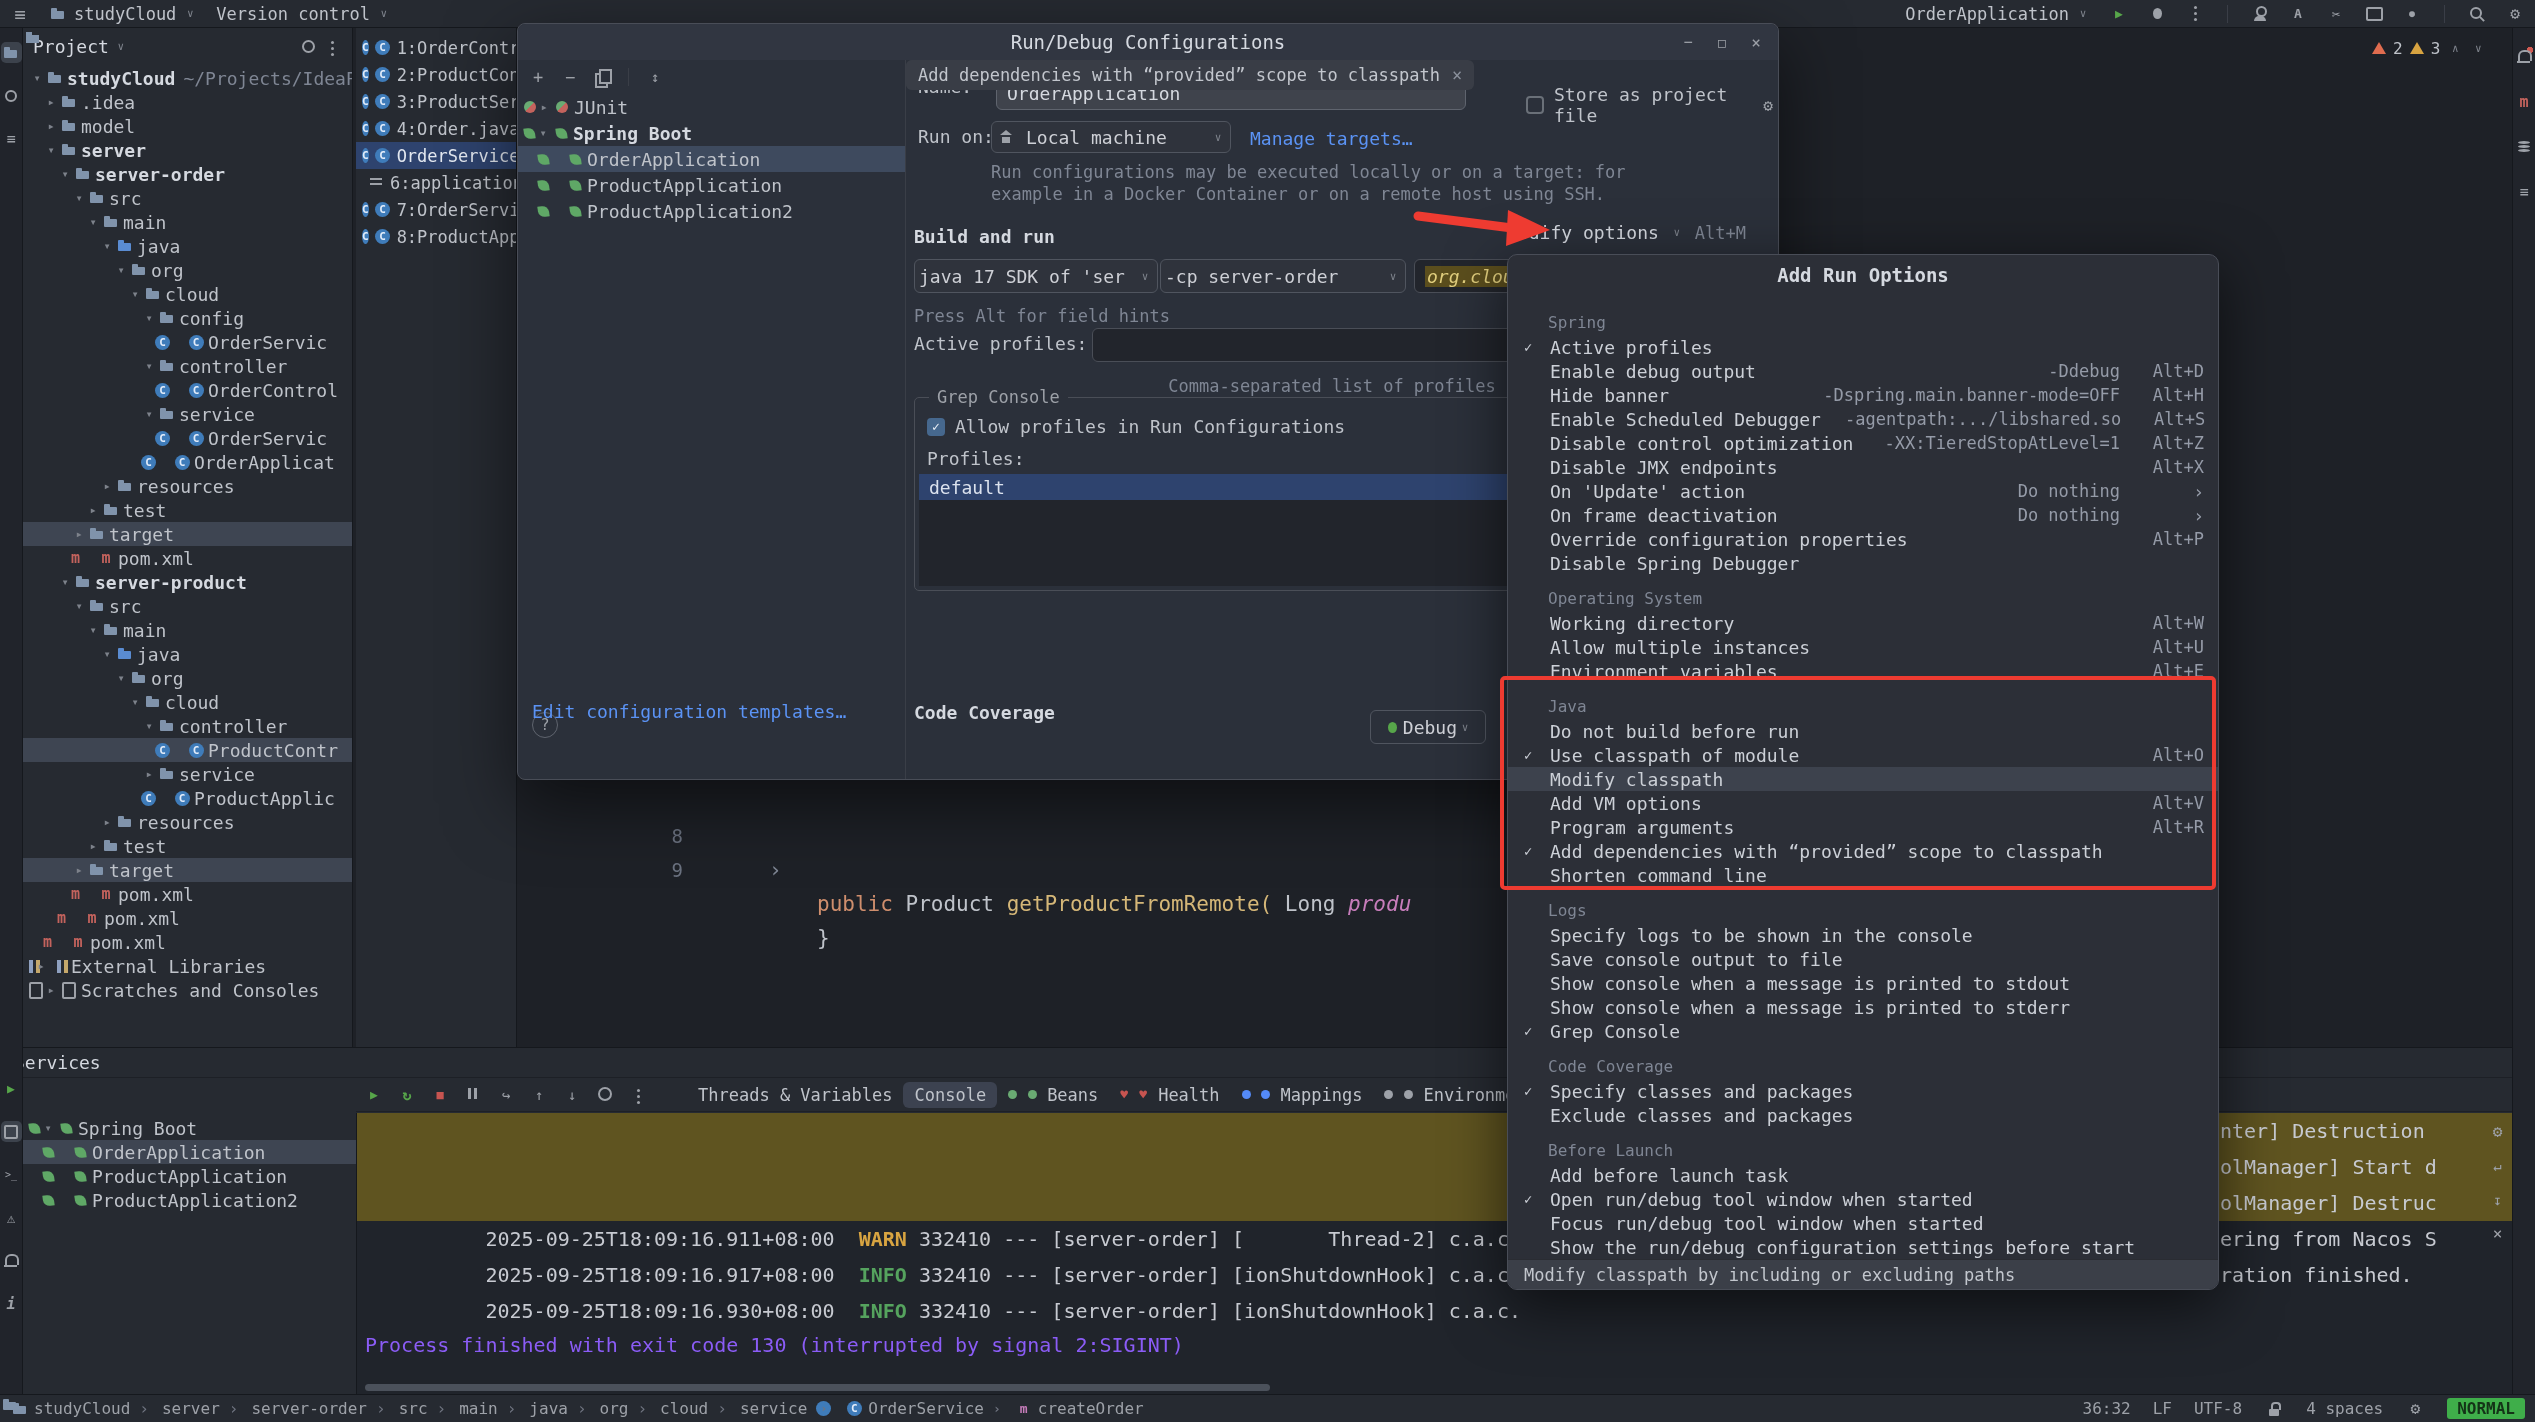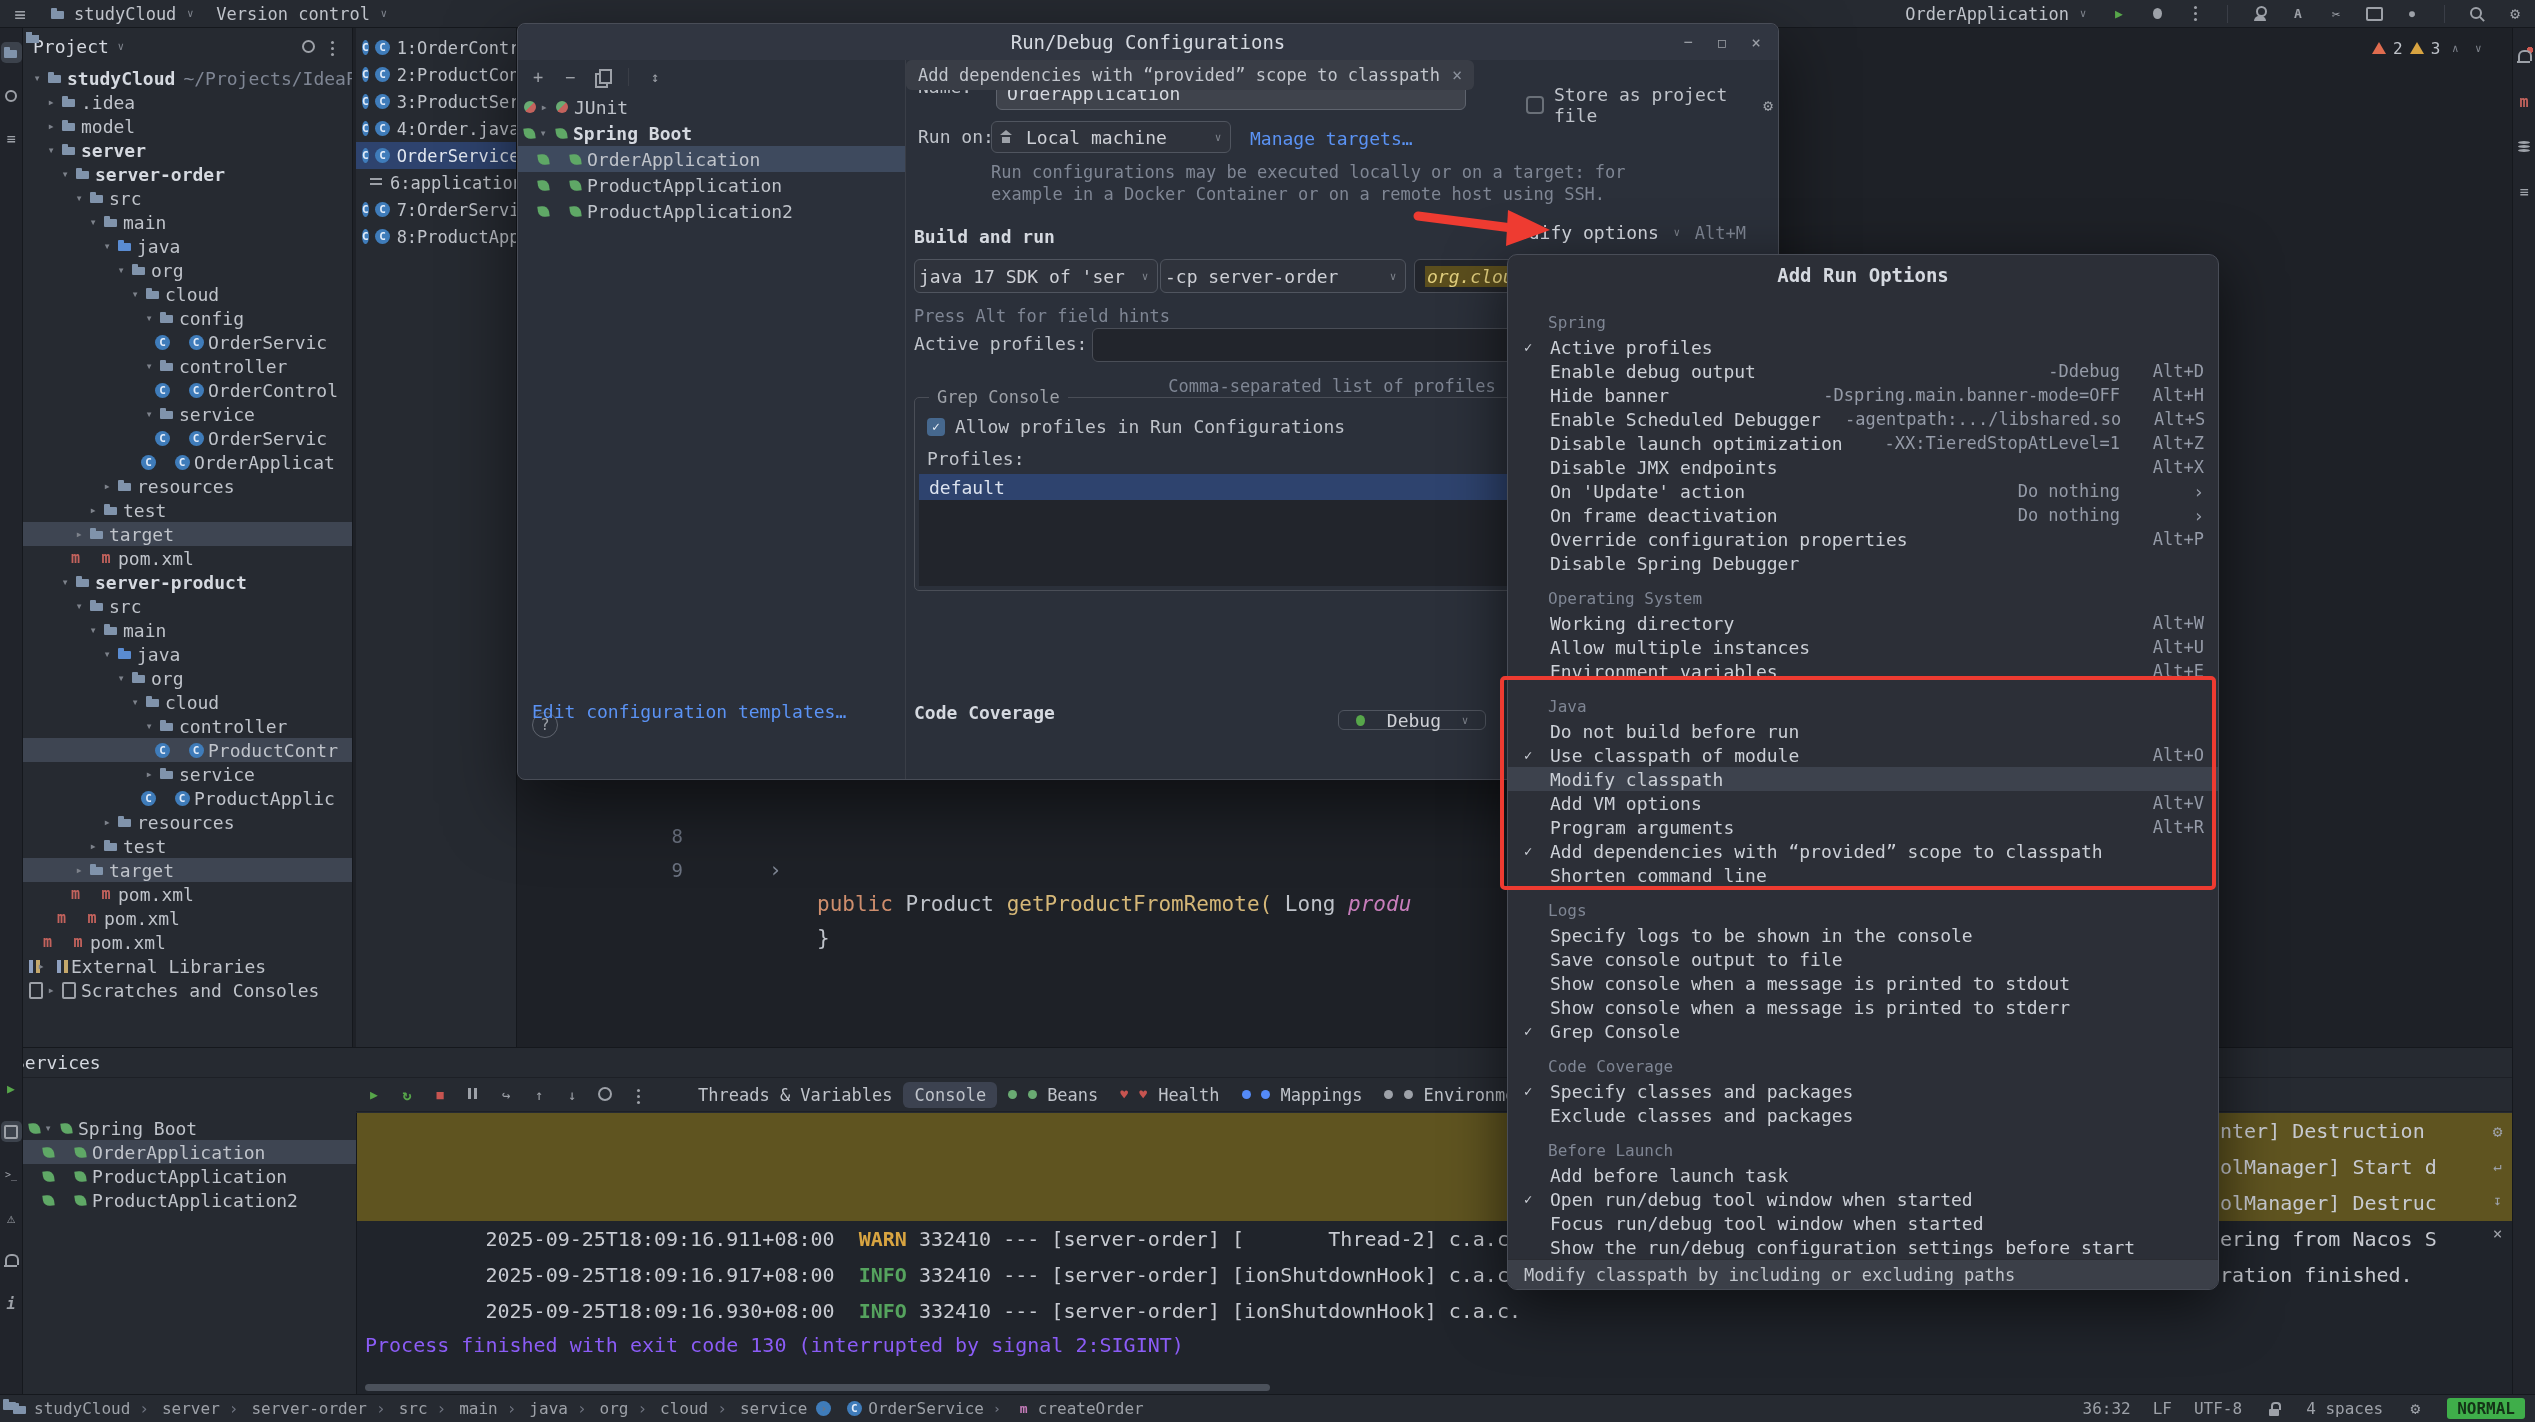--- a/index.html
+++ b/index.html
@@ -157,21 +157,21 @@
   .bold{font-weight:700;color:#d5d9e0;font-size:18px}
   .sel-text{background:#5b4e1d;color:#e2cf7e;font-style:italic;padding:0 2px}
   .caret{width:2px;height:20px;background:#cfd3da;display:inline-block;margin-left:2px}
   .grep-box{position:absolute;left:8px;top:337px;width:836px;height:194px;border:1px solid #4a4e57;border-radius:5px}
   .grep-legend{position:absolute;left:14px;top:-11px;background:#2b303a;padding:0 8px;color:#9da1a8;font-size:17px}
   .grep-list{position:absolute;left:4px;right:4px;top:76px;bottom:4px;background:#22252c}
   .grep-sel{height:26px;background:#2e436e;color:#dbe2ee;font-size:18px;display:flex;align-items:center;padding:0 10px}
   .chip{position:absolute;display:inline-flex;align-items:center;gap:12px;background:#393d46;border-radius:6px;height:30px;padding:0 12px;color:#c2c6cd;font-size:17px;white-space:nowrap}
   .chip .x{color:#8b919c}
   .helpbtn{position:absolute;left:14px;top:688px;width:26px;height:26px;border:1px solid #5f646e;border-radius:50%;display:flex;align-items:center;justify-content:center;color:#9da1a8;font-size:15px}
-  .debugbtn{position:absolute;right:292px;top:686px;height:20px;border:1px solid #50555f;border-radius:6px;display:flex;align-items:center;gap:16px;padding:0 12px;color:#ced0d6;font-size:18px}
+  .debugbtn{position:absolute;right:292px;top:686px;height:34px;border:1px solid #50555f;border-radius:6px;display:flex;align-items:center;gap:0;padding:0 12px;color:#ced0d6;font-size:18px}
   .edit-tpl{position:absolute;left:14px;top:677px;z-index:2}
 
   
   #popup{position:absolute;left:1507px;top:254px;width:712px;height:1036px;background:#2c2f37;border:1px solid #494d57;border-radius:10px;box-shadow:0 16px 60px rgba(0,0,0,.6);z-index:9;overflow:hidden}
   .ptitle{height:40px;line-height:40px;text-align:center;font-weight:700;font-size:19px;color:#d5d9e0}
   .prows{padding-top:4px}
   .prow{display:flex;align-items:center;height:24px;padding:0 14px 0 16px;font-size:18px;color:#ccd0d7;white-space:nowrap}
   .prow .chk{width:26px;flex:none;font-size:14px}
   .prow[data-checked="true"] .chk::before{content:"✓"}
   .prow .val{margin-left:auto;color:#959ba8;padding-left:24px;font-size:17px}
@@ -810,21 +810,21 @@
         </div>
         <div class="prow">
           <span class="chk"></span>
           <span class="lbl">Enable Scheduled Debugger</span>
           <span class="val">-agentpath:.../libshared.so</span>
           <span class="sc">Alt+S</span>
 
         </div>
         <div class="prow">
           <span class="chk"></span>
-          <span class="lbl">Disable launch optimization</span>
+          <span class="lbl">Disable control optimization</span>
           <span class="val">-XX:TieredStopAtLevel=1</span>
           <span class="sc">Alt+Z</span>
 
         </div>
         <div class="prow">
           <span class="chk"></span>
           <span class="lbl">Disable JMX endpoints</span>
           <span class="val"></span>
           <span class="sc">Alt+X</span>
 

